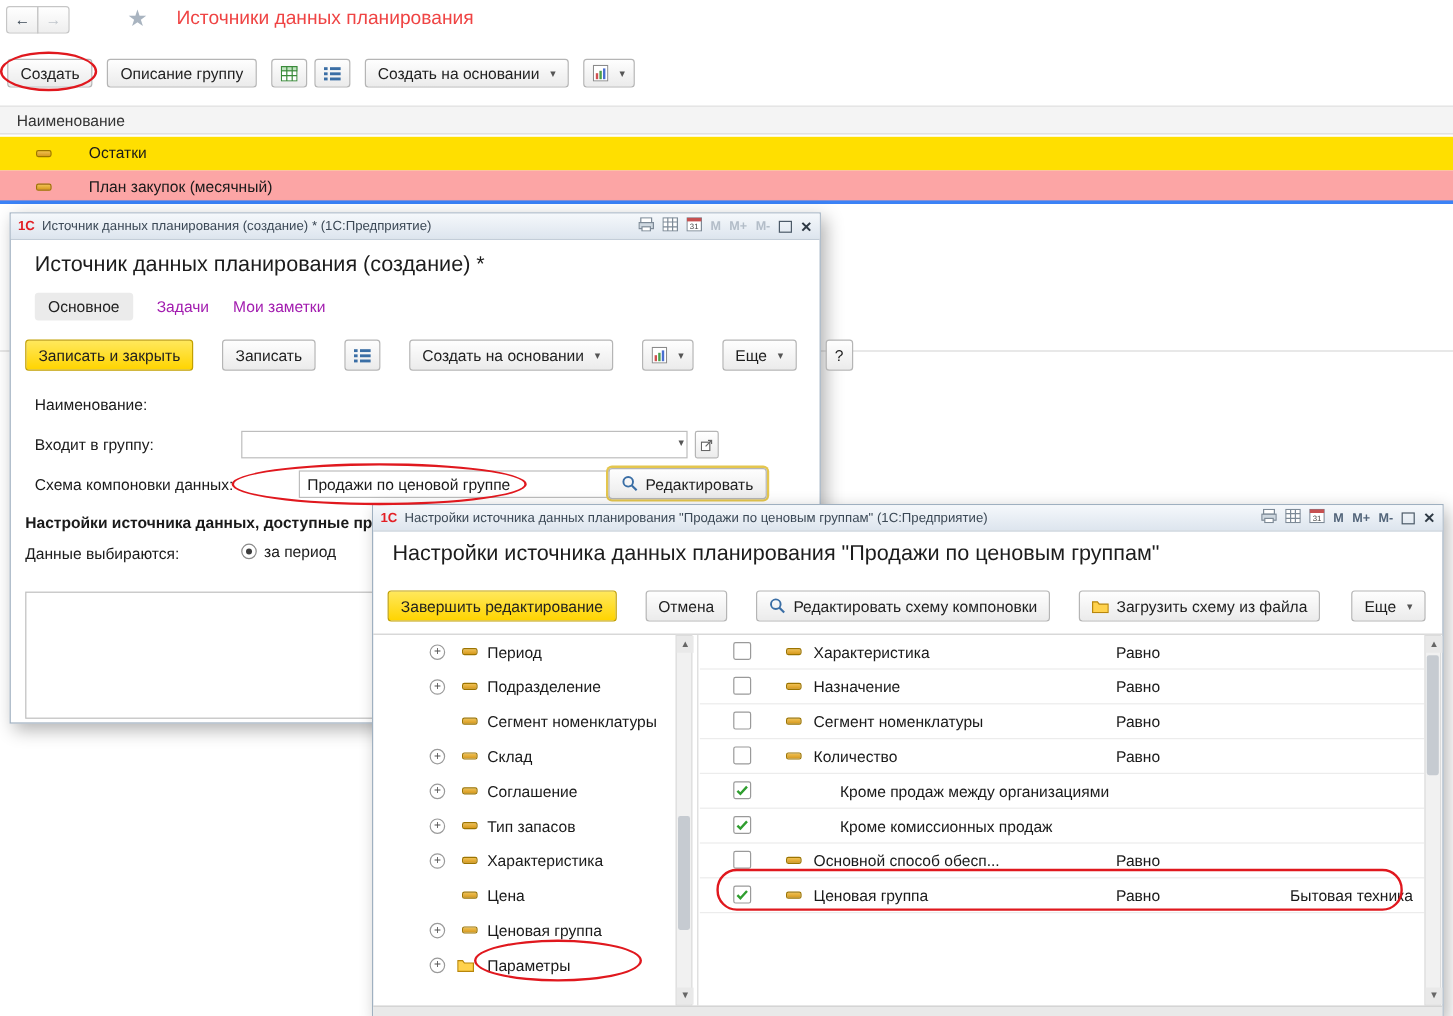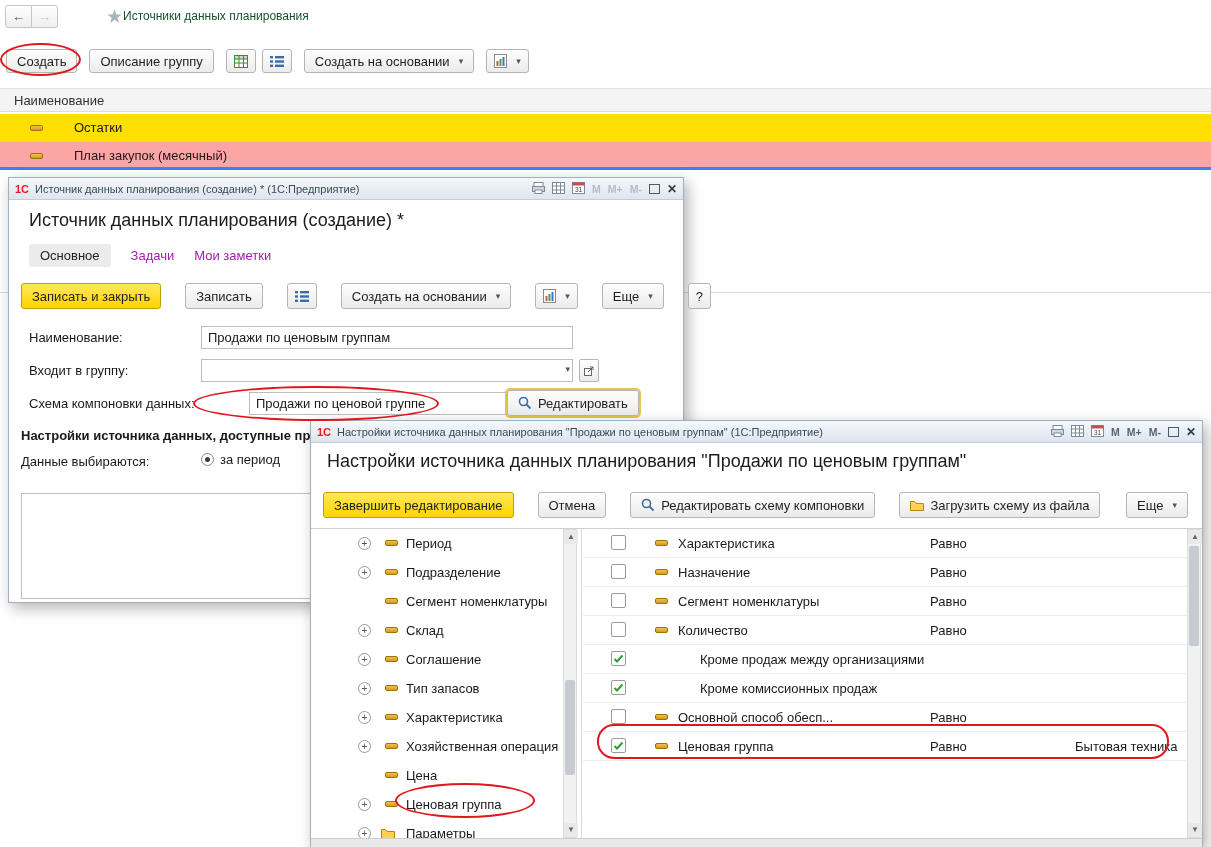--- a/index.html
+++ b/index.html
@@ -58,21 +58,21 @@
   
   .topnav { position:absolute; left:0; top:0; width:100%; height:32px; display:flex; align-items:center; background:#fff; }
   .nav-btn { width:27px; height:23px; border:1px solid #c6c6c6; background:linear-gradient(#fff,#eee);
              display:inline-flex; align-items:center; justify-content:center; font-size:13px; }
   .nav-btn.left { border-radius:3px 0 0 3px; margin-left:5px; color:#3c4956; }
   .nav-btn.right { border-radius:0 3px 3px 0; margin-left:-1px; color:#c0c6cc; }
   .nav-back::before { content:"←"; }
   .nav-fwd::before { content:"→"; }
   .star { margin-left:48px; font-size:19px; color:#a9b4c0; }
   .star::before { content:"★"; }
-  .page-title { font-size:12px; color:#14532d; }
+  .page-title { margin-left:24px; font-size:16px; color:#ef4444; }
   .main-toolbar { position:absolute; left:0; top:45px; width:100%; height:32px; display:flex; align-items:center; padding-left:6px; gap:12px; }
   .icon-pair { display:flex; gap:6px; }
   .list-header { position:absolute; left:0; top:88px; width:100%; height:24px; background:#f4f4f4;
                  border-top:1px solid #e2e2e2; border-bottom:1px solid #dcdcdc; color:#333;
                  display:flex; align-items:center; padding-left:14px; }
   .list-row { position:absolute; left:0; width:100%; height:28px; }
   .list-row .dim-ic { left:30px; top:11px; }
   .list-row .row-label { position:absolute; left:74px; top:6px; }
   .row-selected { background:#ffdf00; }
   .row-plain { background:#fca5a5; border-bottom:3px solid #3b82f6; }
@@ -237,23 +237,20 @@
             <rect x="2.5" y="7" width="2" height="5" fill="#cf5050"></rect>
             <rect x="5.5" y="5" width="2" height="7" fill="#4a9e4a"></rect>
             <rect x="8.5" y="3" width="2" height="9" fill="#4a6fd0"></rect>
           </svg>
         </button>
       <button class="btn tall caret push-right">Еще</button>
       <button class="btn tall icon-only">?</button>
     </div>
 
     <span class="field-label" style="top:152px;">Наименование:</span>
-    <div class="field" style="left:192px; top:148px; width:372px;">
-      <input value="Продажи по ценовым группам" style="">
-    </div>
 
     <span class="field-label" style="top:185px;">Входит в группу:</span>
     <div class="field" style="left:192px; top:181px; width:372px;">
       <input value="" style="">
       <span class="cmb">▾</span>
     </div>
     <span class="mini-btn" style="left:570px; top:181px;">
         <svg width="10" height="10">
           <rect x="0.5" y="2.5" width="7" height="7" fill="#fff" stroke="#666"></rect>
           <path d="M4 6 L9 1 M6 1 h3 v3" stroke="#666" fill="none"></path>
@@ -370,25 +367,20 @@
           <span class="expander"></span>
           <span class="dim-ic"></span>
           <span class="tree-label">Тип запасов</span>
         </div>
         <div class="tree-row">
           <span class="expander"></span>
           <span class="dim-ic"></span>
           <span class="tree-label">Характеристика</span>
         </div>
         <div class="tree-row">
-          <span class="expander"></span>
-          <span class="dim-ic"></span>
-          <span class="tree-label">Хозяйственная операция</span>
-        </div>
-        <div class="tree-row">
           <span class="dim-ic"></span>
           <span class="tree-label">Цена</span>
         </div>
         <div class="tree-row">
           <span class="expander"></span>
           <span class="dim-ic"></span>
           <span class="tree-label">Ценовая группа</span>
         </div>
         <div class="tree-row">
           <span class="expander"></span>

